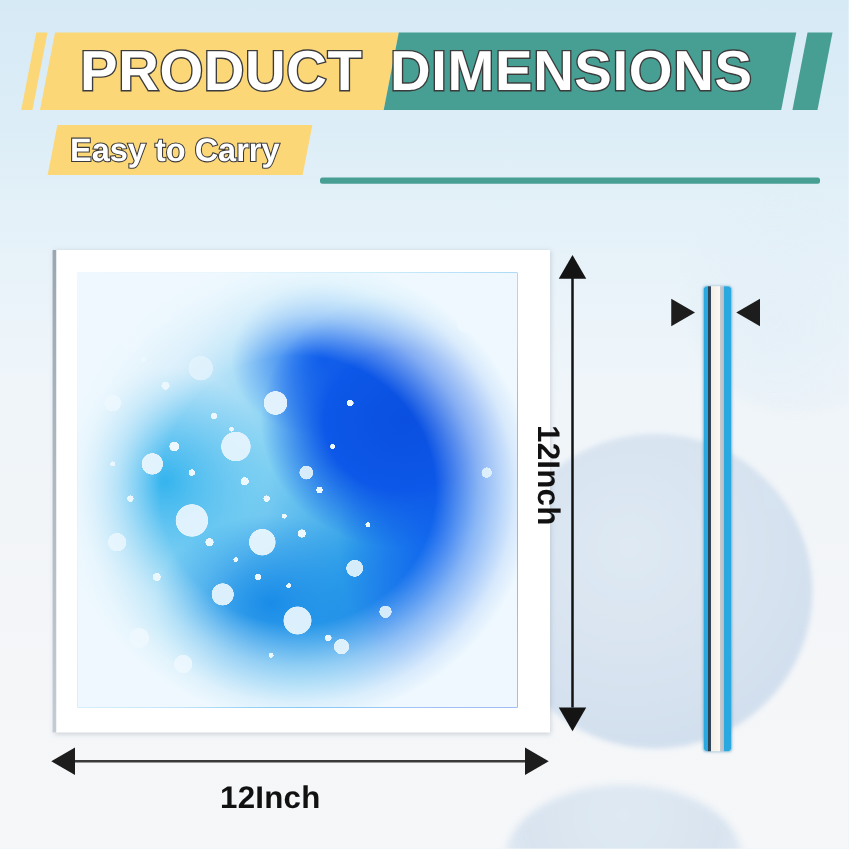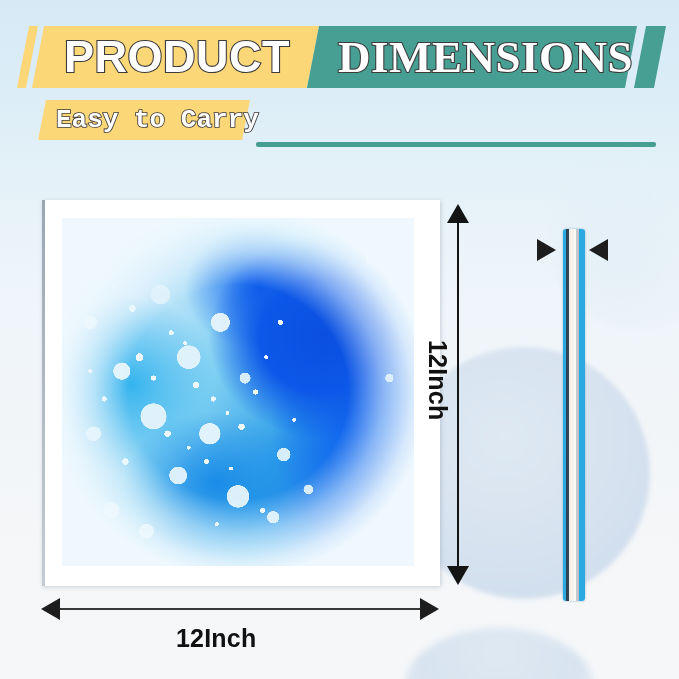--- a/index.html
+++ b/index.html
@@ -113,21 +113,21 @@
     line-height: 62px;
     font-weight: 700;
     font-size: 45px;
     letter-spacing: 0.5px;
     color: #ffffff;
     -webkit-text-stroke: 2.2px #3b3b3b;
     paint-order: stroke fill;
     white-space: nowrap;
   }
   #title-product { left: 64px; }
-  #title-dimensions { left: 338px; font-family: Liberation Serif, serif; }
+  #title-dimensions { left: 312px; }
 
   
   #subtitle-row {
     position: absolute;
     left: 0;
     top: 100px;
     width: 679px;
     height: 54px;
   }
   #sub-yellow {
@@ -140,21 +140,21 @@
     top: 0;
     height: 40px;
     line-height: 40px;
     font-weight: 700;
     font-size: 26px;
     color: #ffffff;
     -webkit-text-stroke: 1.7px #3b3b3b;
     paint-order: stroke fill;
     white-space: nowrap;
   }
-  #sub-easy { left: 56px; font-family: Liberation Mono, monospace; }
+  #sub-easy { left: 56px; }
   #sub-thickness { left: 256px; }
   #sub-thickness .hl {
     color: #fcd778;
   }
   #sub-underline {
     position: absolute;
     left: 256px;
     top: 42px;
     width: 400px;
     height: 5px;

